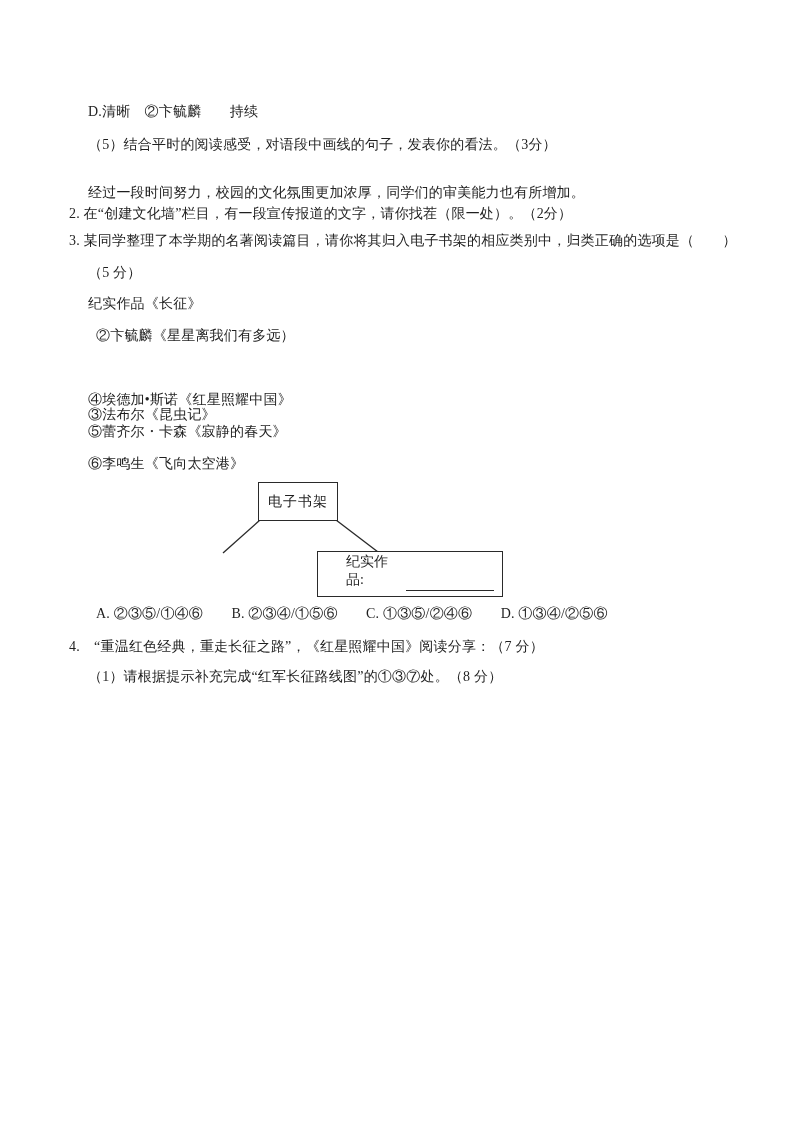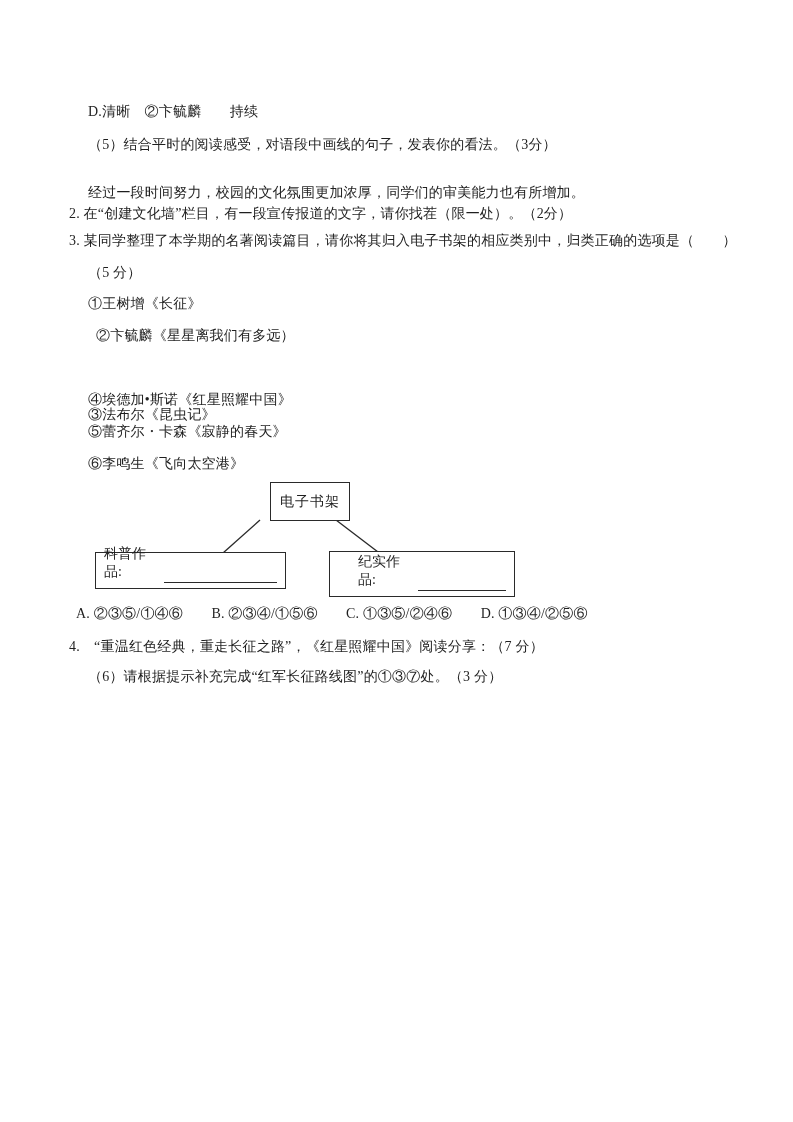--- a/index.html
+++ b/index.html
@@ -33,21 +33,20 @@
     left: 0; top: 0;
     width: 420px; height: 108px;
     z-index: 0;
   }
   .dbox {
     position: absolute;
     box-sizing: border-box;
     border: 1px solid #2a2a2a;
     background: #ffffff;
     z-index: 1;
-    margin-left: 12px;
   }
   .dbox.root {
     left: 175px; top: 0;
     width: 80px; height: 39px;
     display: flex;
     align-items: center;
     justify-content: center;
     letter-spacing: 1px;
   }
   .dbox.leaf {
@@ -73,46 +72,42 @@
 
   <p class="ln" style="top:102px; left:88px;">D.清晰　②卞毓麟　　持续</p>
   <p class="ln" style="top:135px; left:88px;">（5）结合平时的阅读感受，对语段中画线的句子，发表你的看法。（3分）</p>
 
   <p class="ln" style="top:167px; left:69px;margin-top:37px;">2. 在“创建文化墙”栏目，有一段宣传报道的文字，请你找茬（限一处）。（2分）</p>
   <p class="ln" style="top:183px; left:88px;">经过一段时间努力，校园的文化氛围更加浓厚，同学们的审美能力也有所增加。</p>
 
   <p class="ln" style="top:231px; left:69px;">3. 某同学整理了本学期的名著阅读篇目，请你将其归入电子书架的相应类别中，归类正确的选项是（　　）</p>
   <p class="ln" style="top:263px; left:88px;">（5 分）</p>
 
-  <p class="ln" style="top:294px; left:88px;">①王树增《长征》</p>
+  <p class="ln" style="top:294px; left:88px;">纪实作品《长征》</p>
   <p class="ln" style="top:326px; left:88px;margin-left:8px;">②卞毓麟《星星离我们有多远）</p>
   <p class="ln" style="top:358px; left:88px;margin-top:47px;">③法布尔《昆虫记》</p>
   <p class="ln" style="top:422px; left:88px;">⑤蕾齐尔・卡森《寂静的春天》</p>
   <p class="ln" style="top:390px; left:88px;">④埃德加•斯诺《红星照耀中国》</p>
   <p class="ln" style="top:454px; left:88px;">⑥李鸣生《飞向太空港》</p>
 
   <div class="diagram">
     <svg viewBox="0 0 420 108" aria-hidden="true">
       <line x1="177" y1="38" x2="140" y2="71" stroke="#2a2a2a" stroke-width="1.3"></line>
       <line x1="253" y1="38" x2="295" y2="70" stroke="#2a2a2a" stroke-width="1.3"></line>
     </svg>
 
     <div class="dbox root">
       <span>电子书架</span>
     </div>
 
-    <div class="dbox leaf leaf-left">
-      <span>科普作品:</span>
-      <span class="blank left"></span>
-    </div>
 
     <div class="dbox leaf leaf-right">
       <span>纪实作品:</span>
       <span class="blank right"></span>
     </div>
   </div>
 
-  <p class="ln" style="top:604px; left:76px;">A. ②③⑤/①④⑥　　B. ②③④/①⑤⑥　　C. ①③⑤/②④⑥　　D. ①③④/②⑤⑥</p>
+  <p class="ln" style="top:604px; left:96px;">A. ②③⑤/①④⑥　　B. ②③④/①⑤⑥　　C. ①③⑤/②④⑥　　D. ①③④/②⑤⑥</p>
 
   <p class="ln" style="top:637px; left:69px;">4.　“重温红色经典，重走长征之路”，《红星照耀中国》阅读分享：（7 分）</p>
-  <p class="ln" style="top:667px; left:88px;">（6）请根据提示补充完成“红军长征路线图”的①③⑦处。（3 分）</p>
+  <p class="ln" style="top:667px; left:88px;">（1）请根据提示补充完成“红军长征路线图”的①③⑦处。（8 分）</p>
 
 </div>
 
 </body></html>

